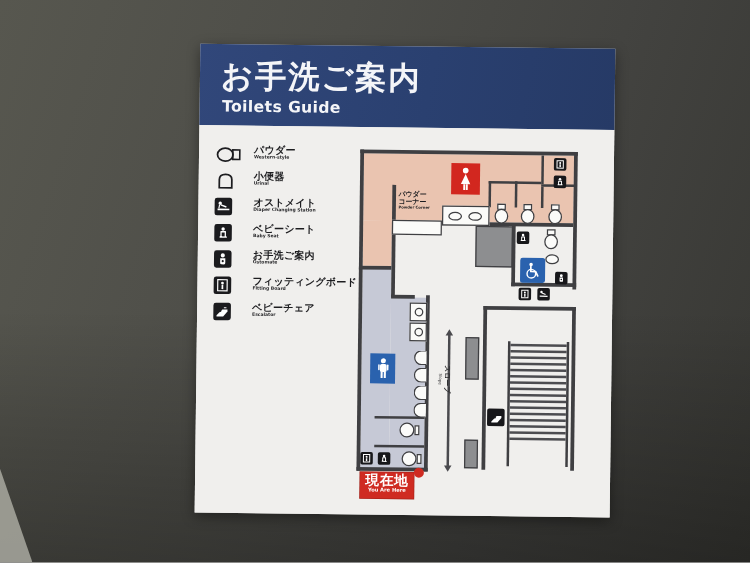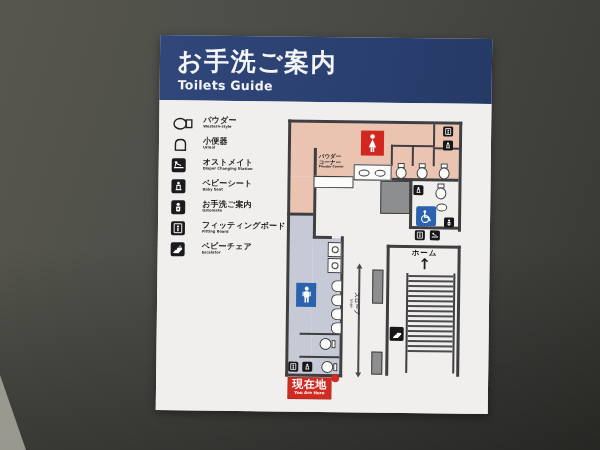--- a/index.html
+++ b/index.html
@@ -351,24 +351,20 @@
             <rect x="6" y="6.8" width="2" height="4" fill="#fff"></rect>
           </svg>
       </div>
       <div class="tile" style="left:17px;top:242px;width:10px;height:10px;">
         <svg width="8" height="8" viewBox="0 0 14 14">
             <circle cx="7" cy="3.4" r="1.8" fill="#fff"></circle>
             <path d="M4.6 6 H9.6 M5.1 6 V11 M9.1 6 V11 M3.8 11 H10.6" stroke="#fff" stroke-width="1.4" fill="none"></path>
           </svg>
       </div>
 
-      <div class="homu">
-        <div class="homu-l">ホーム</div>
-        <div class="homu-a">↑</div>
-      </div>
       <div class="w" style="left:120px;top:152px;width:2px;height:100px;"></div>
       <div class="w" style="left:167px;top:152px;width:2px;height:100px;"></div>
       <div class="step" style="left:122px;top:154px;width:45px;"></div>
       <div class="step" style="left:122px;top:159px;width:45px;"></div>
       <div class="step" style="left:122px;top:164px;width:45px;"></div>
       <div class="step" style="left:122px;top:169px;width:45px;"></div>
       <div class="step" style="left:122px;top:174px;width:45px;"></div>
       <div class="step" style="left:122px;top:179px;width:45px;"></div>
       <div class="step" style="left:122px;top:184px;width:45px;"></div>
       <div class="step" style="left:122px;top:189px;width:45px;"></div>

